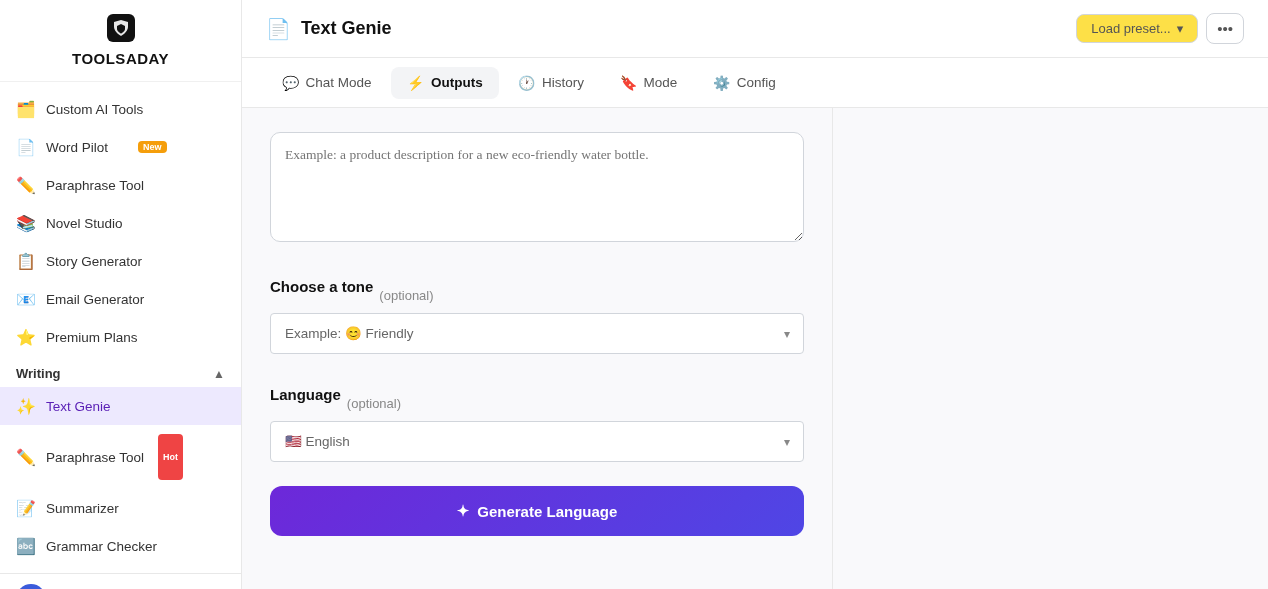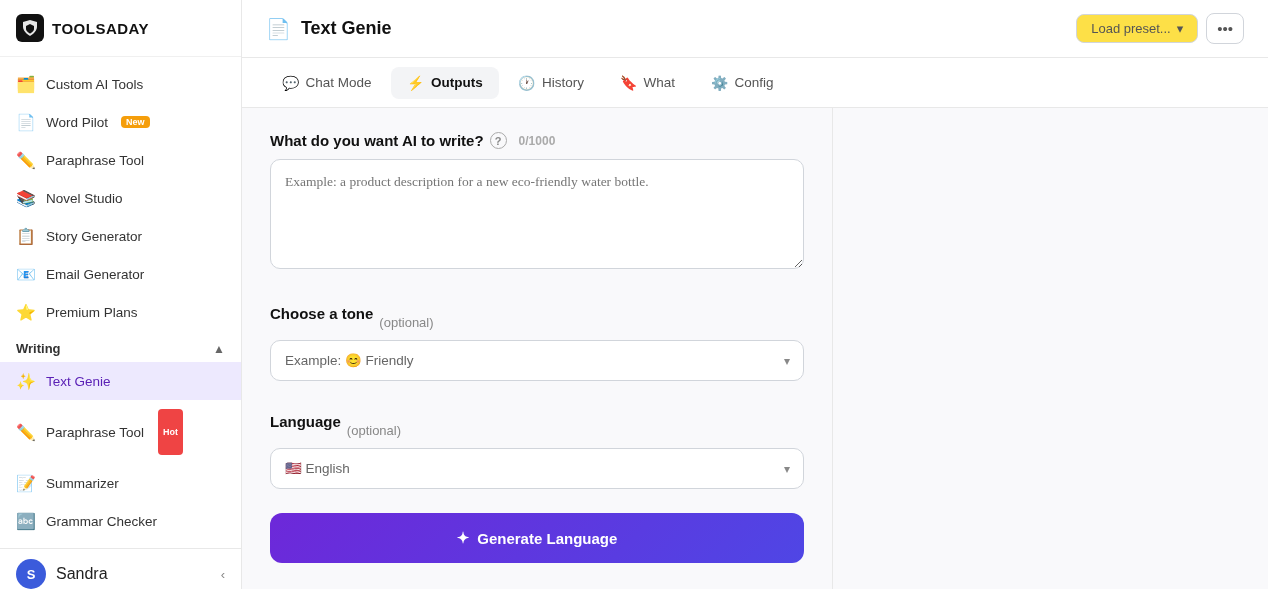--- a/index.html
+++ b/index.html
@@ -16,20 +16,21 @@
       height: 589px;
       overflow-y: auto;
     }
 
     .sidebar-logo {
       display: flex;
       align-items: center;
       padding: 14px 16px;
       border-bottom: 1px solid #f0f0f0;
       gap: 8px;
+      flex-direction: column;
     }
     .logo-icon {
       width: 28px;
       height: 28px;
     }
     .logo-text {
       font-weight: 800;
       font-size: 15px;
       letter-spacing: 0.5px;
       color: #111;
@@ -63,21 +64,21 @@
       flex-shrink: 0;
     }
 
     .badge-new {
       background: #f59e0b;
       color: #fff;
       font-size: 9px;
       font-weight: 700;
       padding: 1px 5px;
       border-radius: 4px;
-      margin-left: 3px;
+      margin-left: 20px;
     }
     .badge-hot {
       background: #ef4444;
       color: #fff;
       font-size: 9px;
       font-weight: 700;
       padding: 18px 5px;
       border-radius: 4px;
       margin-left: 4px;
     }
@@ -257,21 +258,21 @@
       font-family: Liberation Serif, serif;
     }
 
     .select-wrapper {
       position: relative;
       width: 100%;
     }
     .form-select {
       width: 100%;
       border: 1px solid #d1d5db;
-      border-radius: 10px;
+      border-radius: 4px;
       padding: 12px 20px 12px 14px;
       font-size: 13.5px;
       color: #666;
       background: #fff;
       appearance: none;
       outline: none;
       cursor: pointer;
       font-family: inherit;
     }
     .select-arrow {
@@ -419,37 +420,32 @@
     <button class="tab-btn active">
       <span class="tab-icon">⚡</span>
       <span>Outputs</span>
     </button>
     <button class="tab-btn">
       <span class="tab-icon">🕐</span>
       <span>History</span>
     </button>
     <button class="tab-btn">
       <span class="tab-icon">🔖</span>
-      <span>What</span>
+      <span>Mode</span>
     </button>
     <button class="tab-btn">
       <span class="tab-icon">⚙️</span>
       <span>Config</span>
     </button>
   </div>
 
   <div id="content">
     <div id="left-panel">
 
       <div class="form-section">
-        <div class="form-label">
-          <span>What do you want AI to write?</span>
-          <span class="help-icon">?</span>
-          <span class="char-count">0/1000</span>
-        </div>
         <textarea class="prompt-textarea" placeholder="Example: a product description for a new eco-friendly water bottle." style=""></textarea>
       </div>
 
       <div class="form-section">
         <div class="form-label">
           <span>Choose a tone</span>
           <span class="optional">(optional)</span>
         </div>
         <div class="select-wrapper">
           <select class="form-select">

